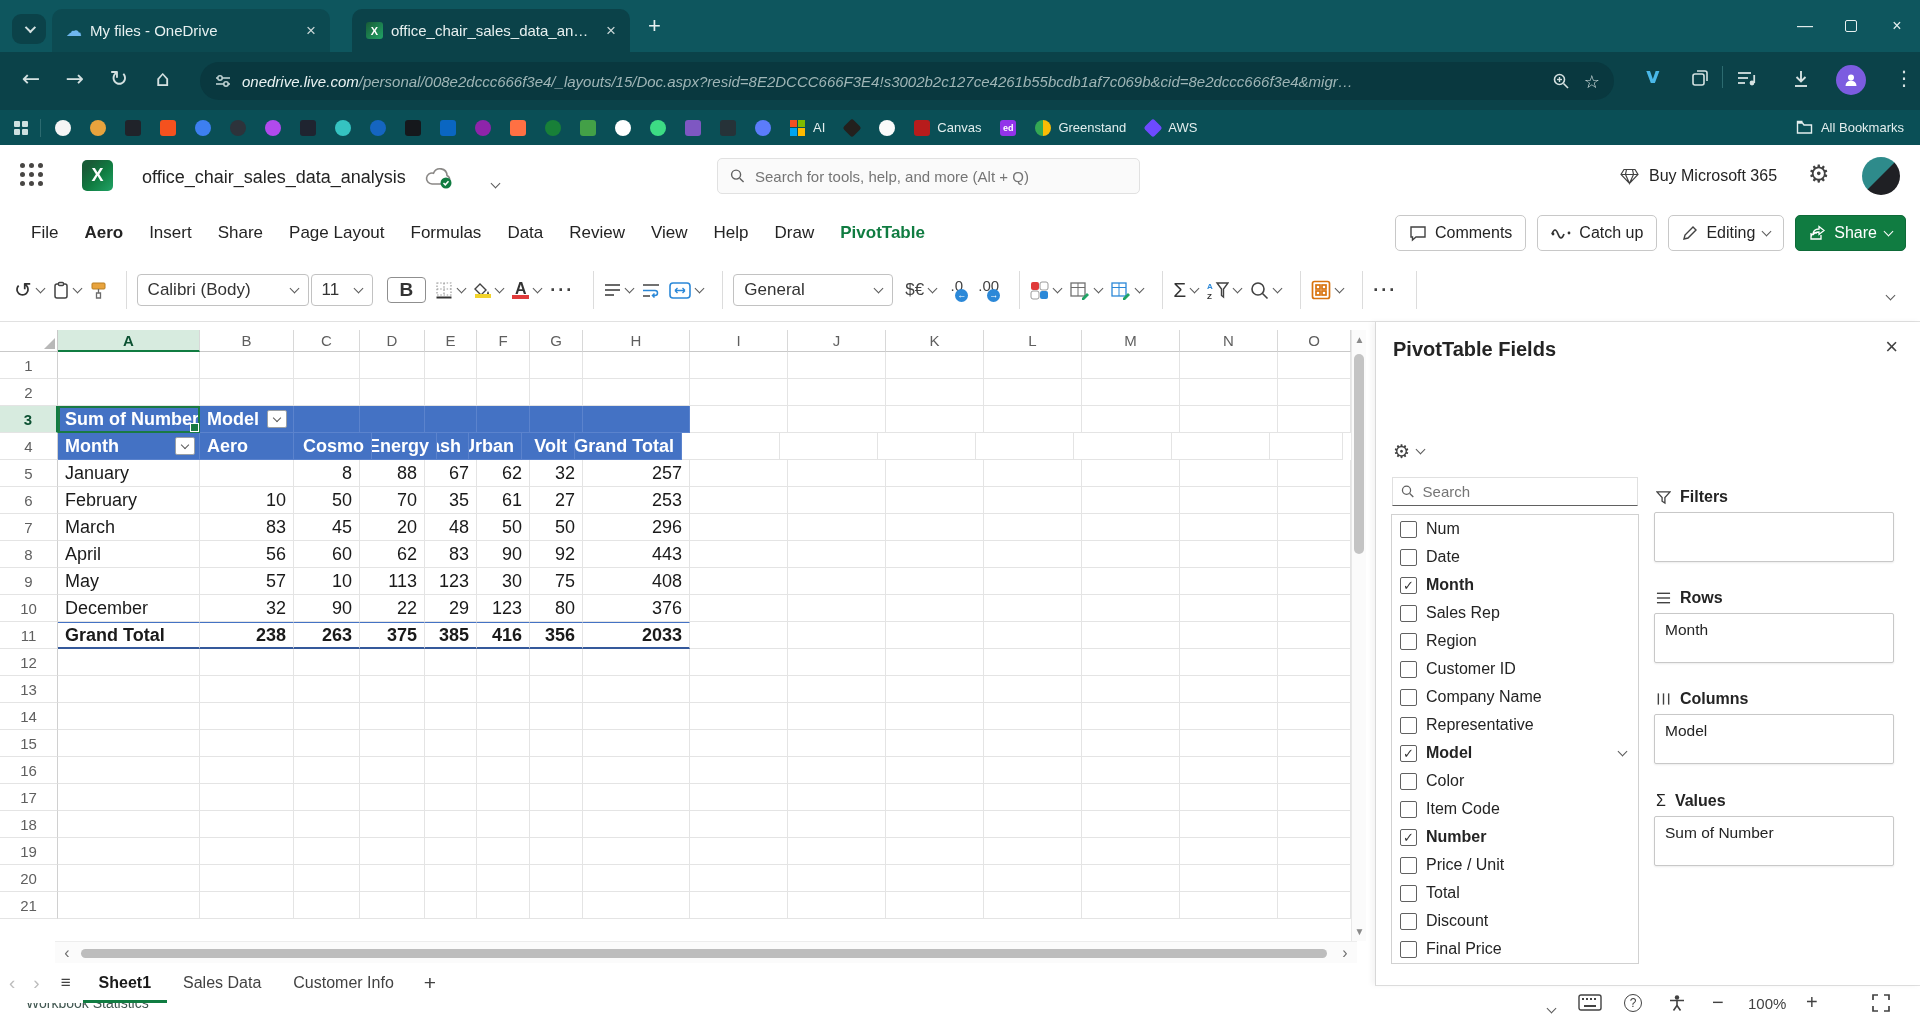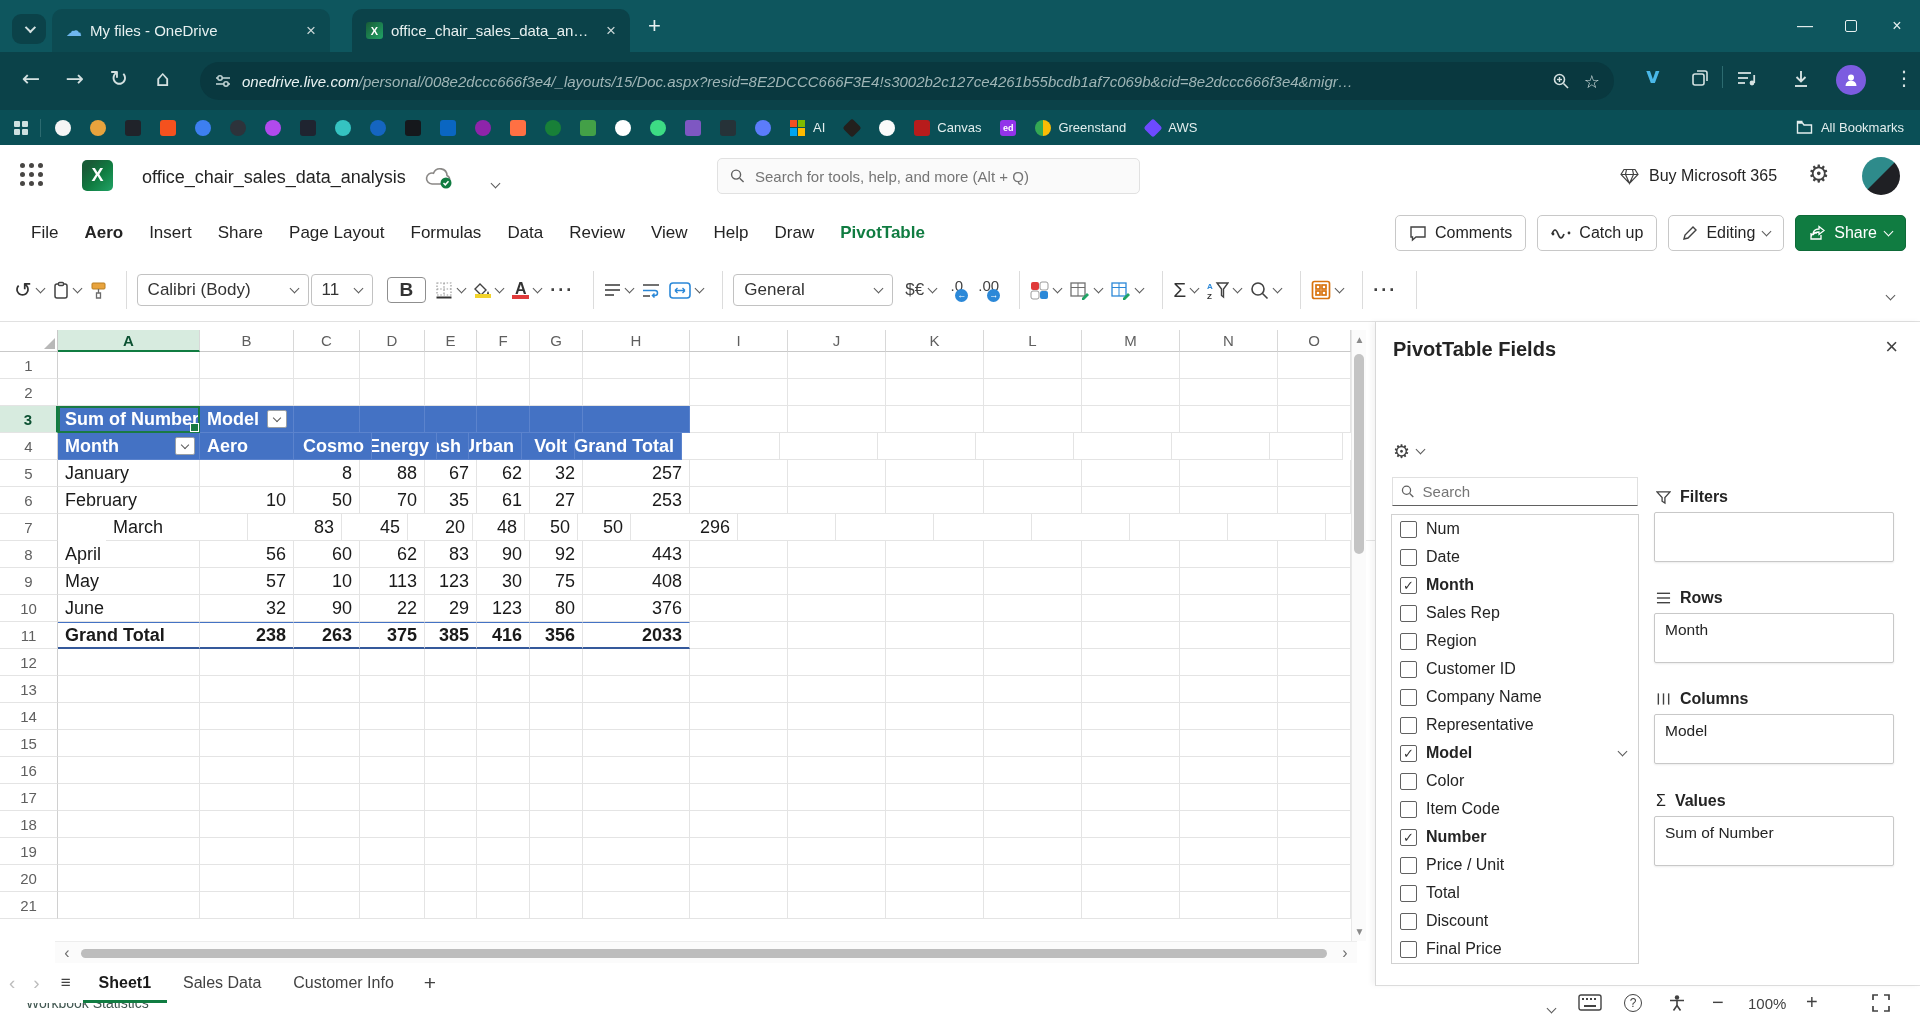--- a/index.html
+++ b/index.html
@@ -887,21 +887,21 @@
       </div>
       <div class="gc " style="width: 98px;">
         <span></span>
       </div>
       <div class="gc " style="width: 73px;">
         <span></span>
       </div>
     </div>
     <div class="grow">
       <div class="grn">7</div>
-      <div class="gc left" style="width: 142px; margin-left: 48px;">
+      <div class="gc left" style="width: 142px;">
         <span>March</span>
       </div>
       <div class="gc right" style="width: 94px;">
         <span>83</span>
       </div>
       <div class="gc right" style="width: 66px;">
         <span>45</span>
       </div>
       <div class="gc right" style="width: 65px;">
         <span>20</span>
@@ -1032,21 +1032,21 @@
       <div class="gc " style="width: 98px;">
         <span></span>
       </div>
       <div class="gc " style="width: 73px;">
         <span></span>
       </div>
     </div>
     <div class="grow">
       <div class="grn">10</div>
       <div class="gc left" style="width: 142px;">
-        <span>June</span>
+        <span>December</span>
       </div>
       <div class="gc right" style="width: 94px;">
         <span>32</span>
       </div>
       <div class="gc right" style="width: 66px;">
         <span>90</span>
       </div>
       <div class="gc right" style="width: 65px;">
         <span>22</span>
       </div>

